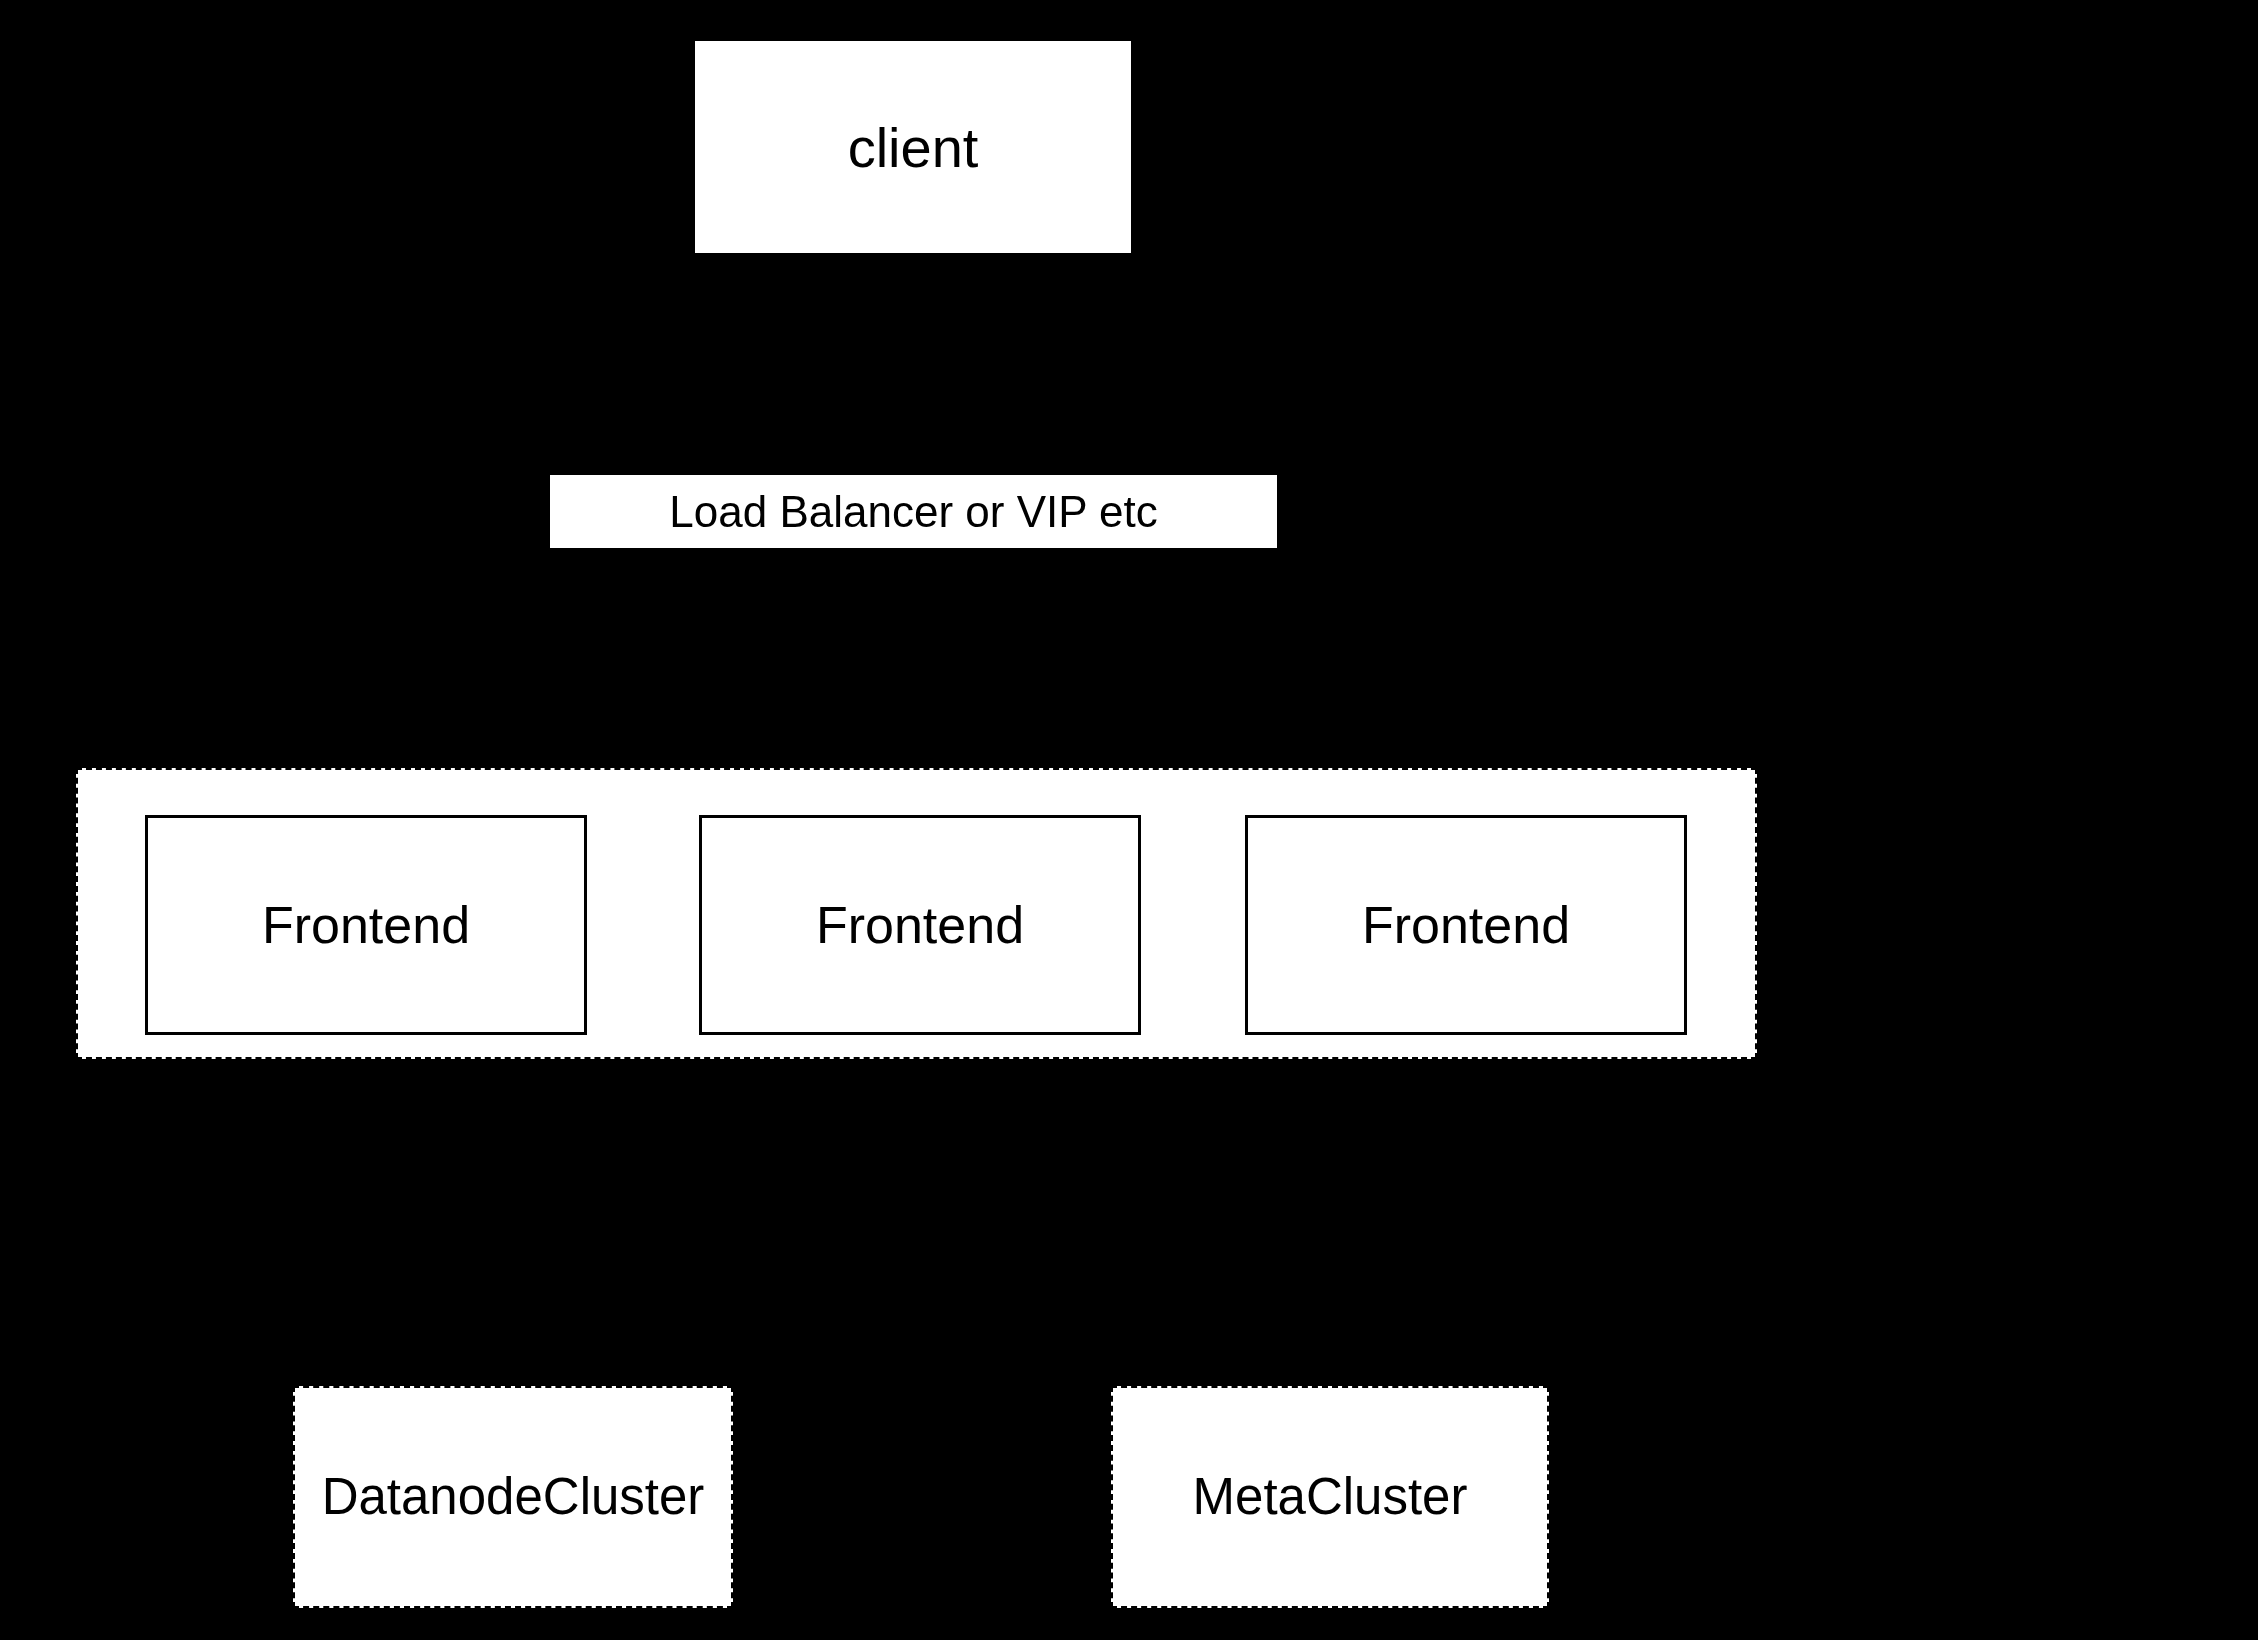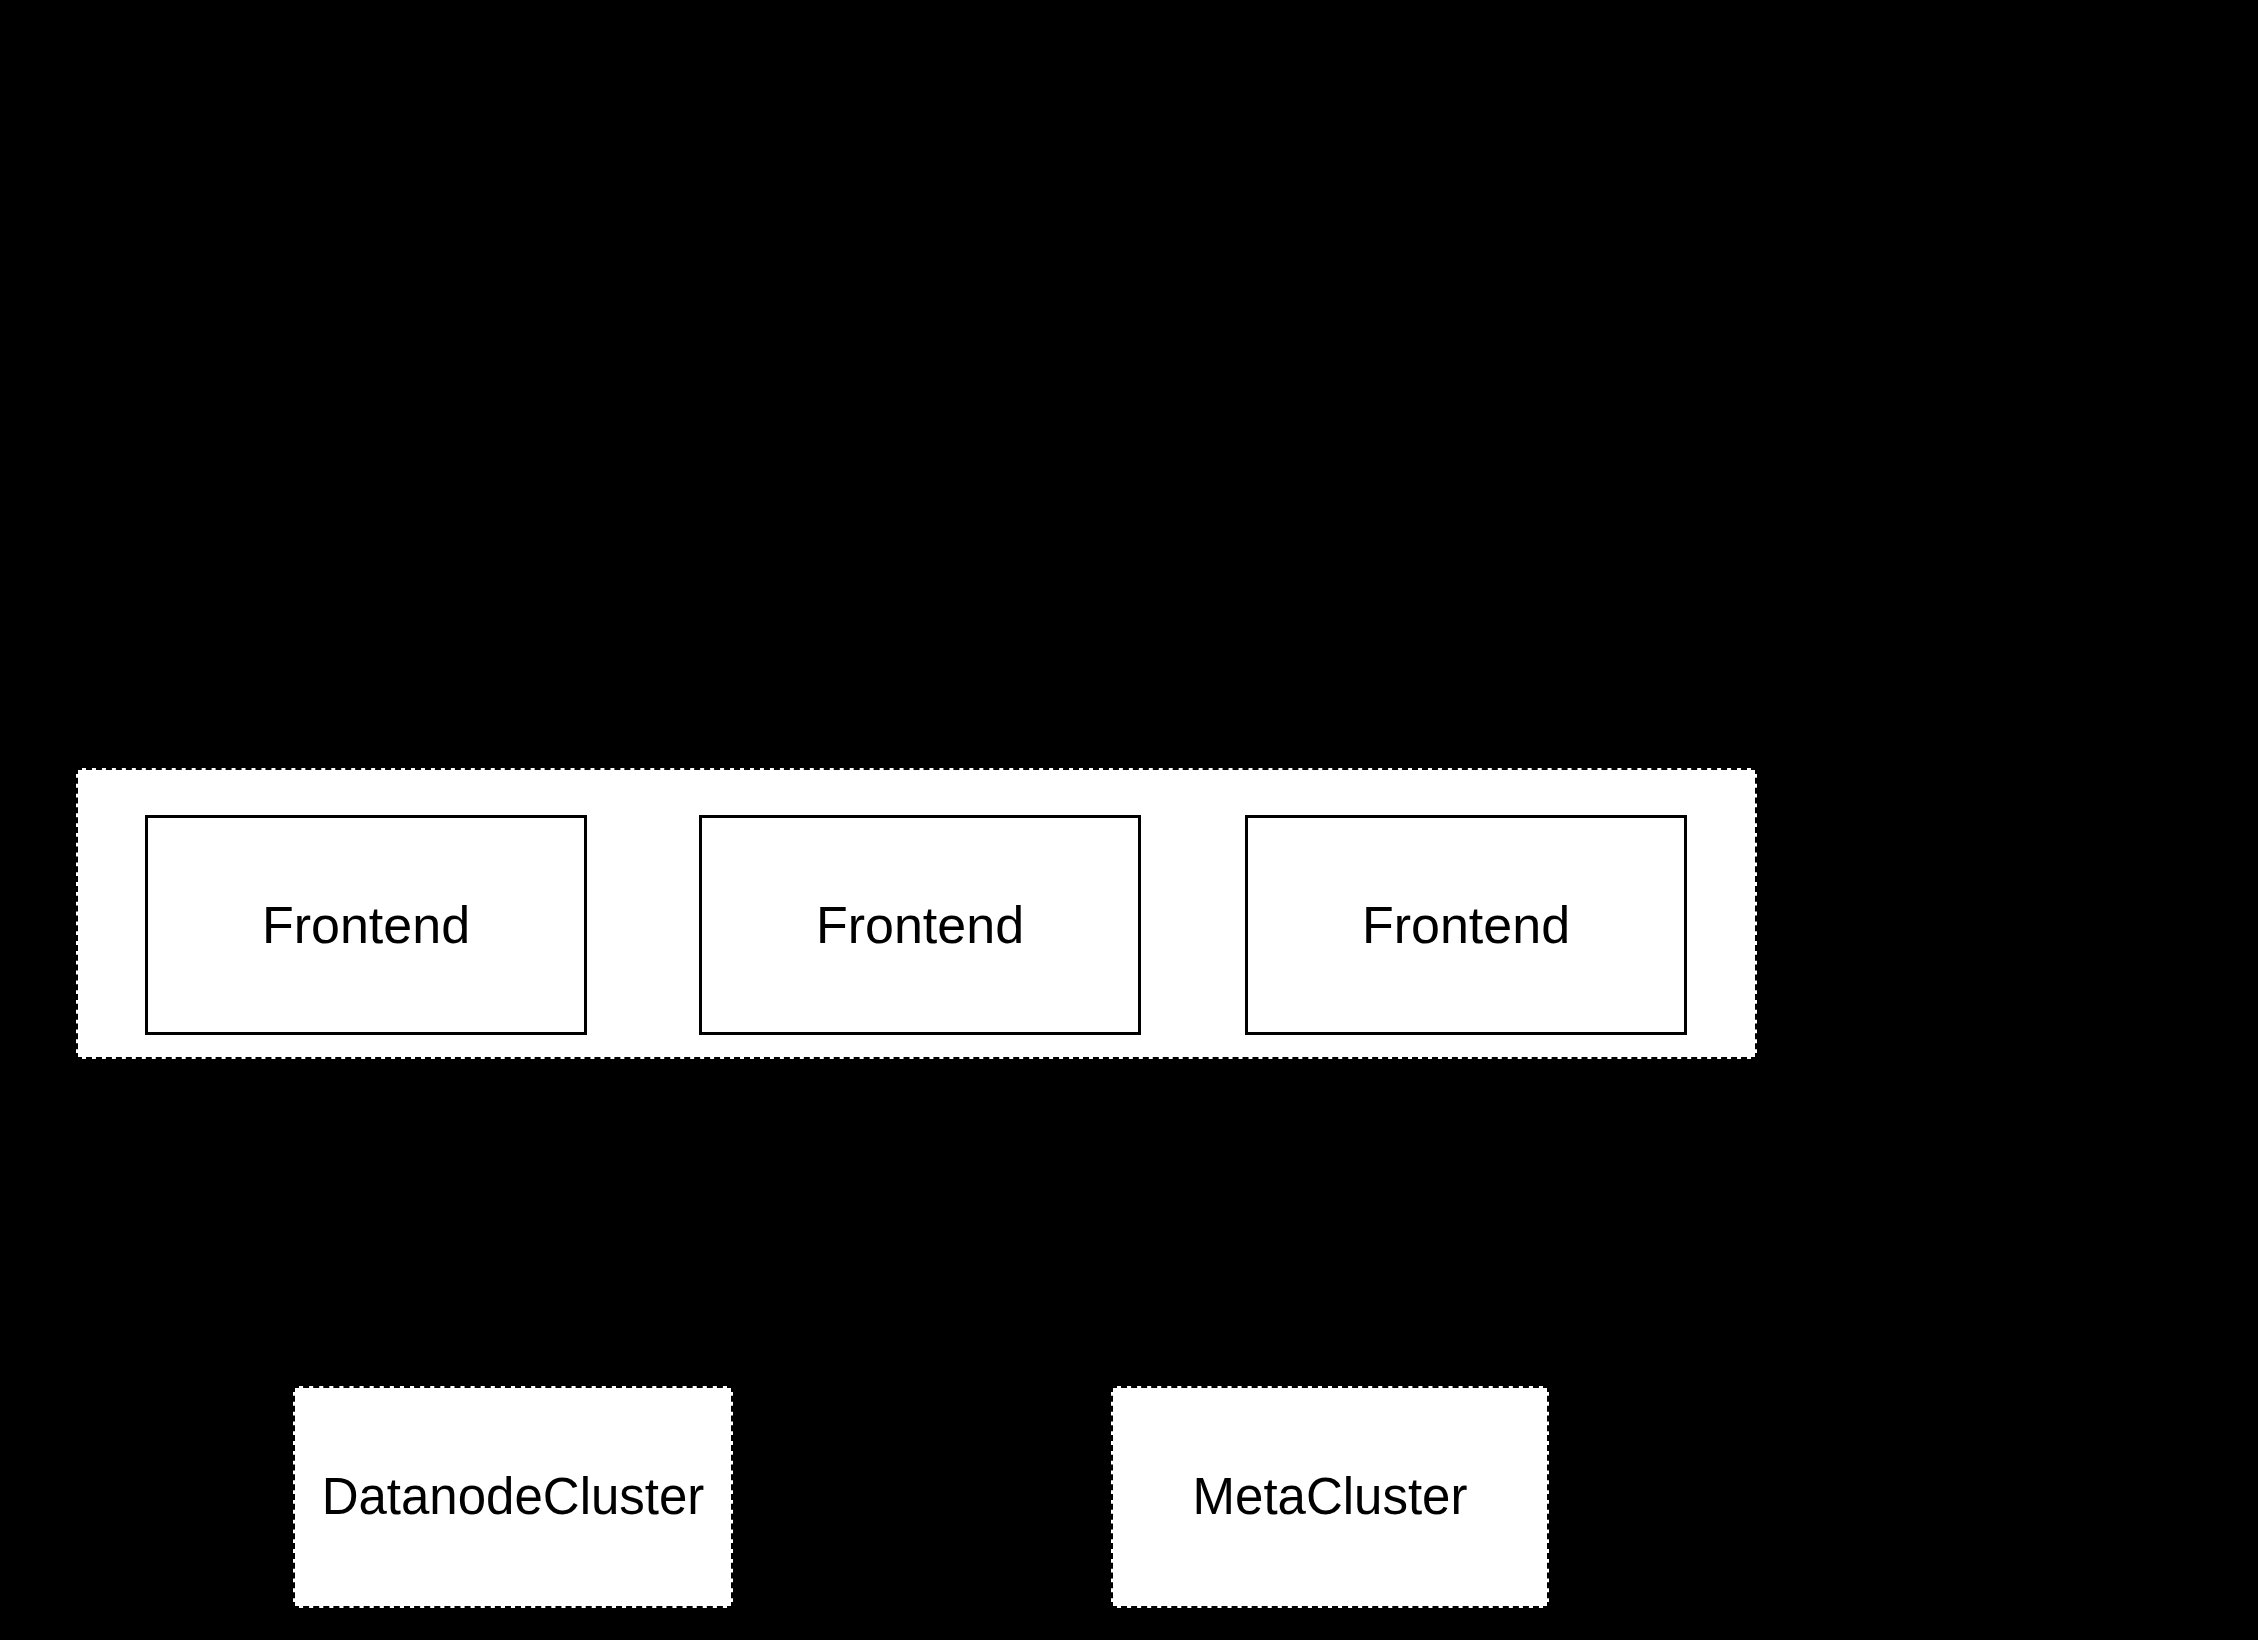--- a/index.html
+++ b/index.html
@@ -70,21 +70,27 @@
   }
   .datanode-cluster { left: 293px; }
   .meta-cluster { left: 1111px; width: 438px; }
   .label-line { display: block; }
 </style>
 </head>
 <body>
 
 <div class="canvas">
 
+  <div class="node client-box">
+    <span>client</span>
+  </div>
 
+  <div class="node lb-box">
+    <span>Load Balancer or VIP etc</span>
+  </div>
 
   <div class="frontend-zone">
     <div class="node frontend-box frontend-1">
       <span>Frontend</span>
     </div>
     <div class="node frontend-box frontend-2">
       <span>Frontend</span>
     </div>
     <div class="node frontend-box frontend-3">
       <span>Frontend</span>

